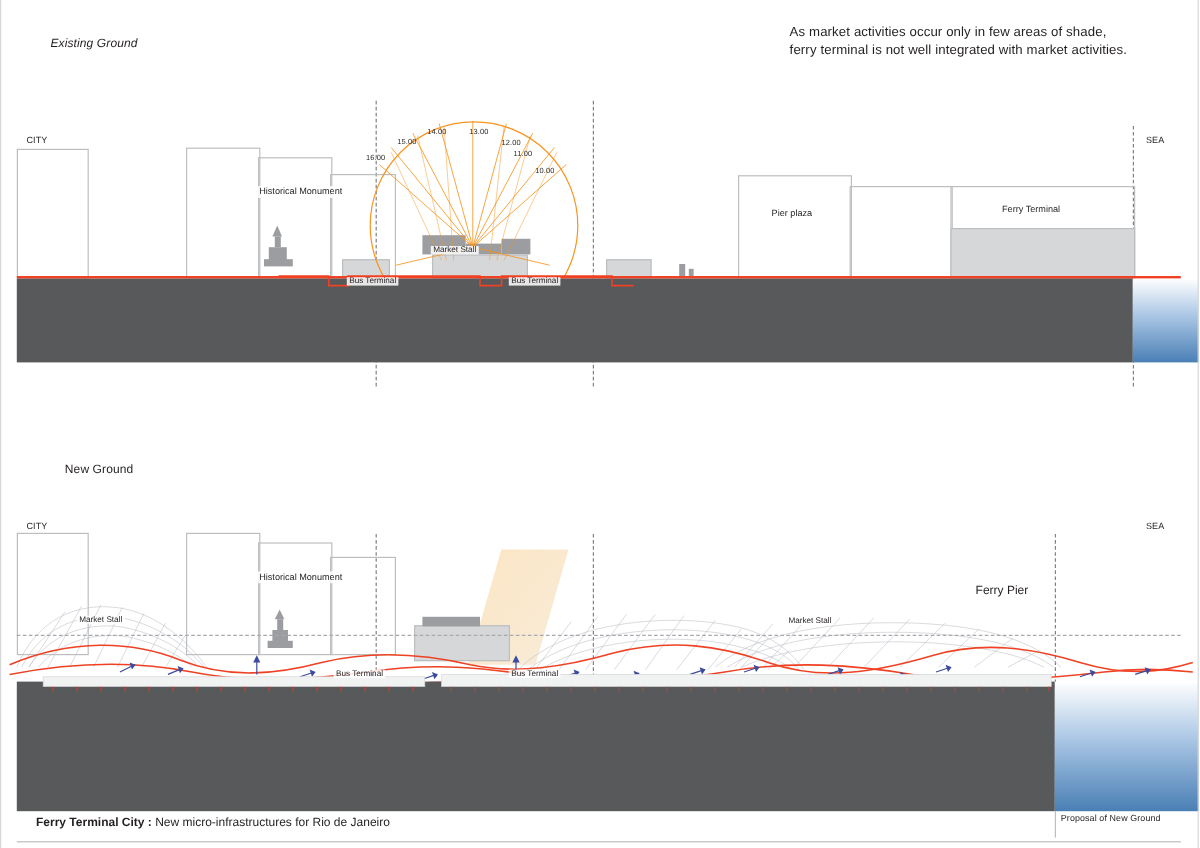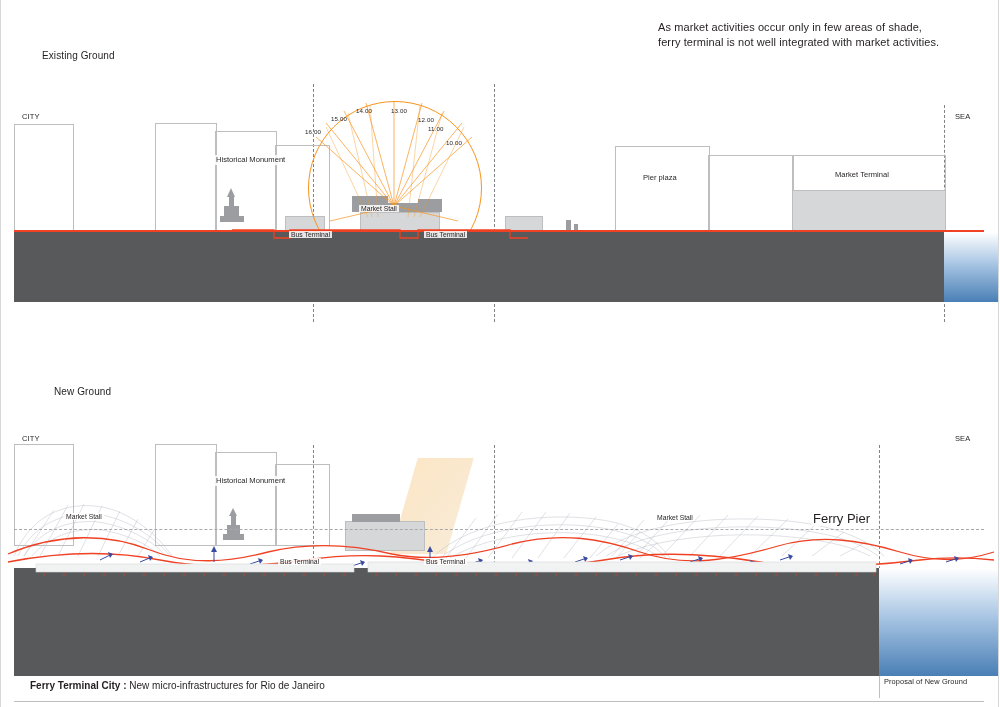--- a/index.html
+++ b/index.html
@@ -104,21 +104,21 @@
   }
   svg { position: absolute; overflow: visible; }
 </style>
 </head>
 <body>
 
 <div id="sheet">
 
   <div class="abs" style="left:0;top:0;width:1000px;height:340px;">
 
-    <div class="lbl ttl" style="left:42px;top:49px;">Existing Ground</div>
+    <div class="lbl ttl" style="left:42px;top:30px;font-style:italic;">Existing Ground</div>
 
     <div class="lbl" style="left:658px;top:20px;font-size:11px;">As market activities occur only in few areas of shade,
 ferry terminal is not well integrated with market activities.</div>
 
     <div class="dash-v" style="left:313px;top:84px;height:238px;"></div>
     <div class="dash-v" style="left:494px;top:84px;height:238px;"></div>
     <div class="dash-v" style="left:944px;top:105px;height:217px;"></div>
 
     <div class="lbl sm" style="left:22px;top:112px;">CITY</div>
     <div class="lbl sm" style="left:955px;top:112px;">SEA</div>
@@ -187,21 +187,21 @@
 
     <div class="red-line" style="left:14px;top:230px;width:970px;height:1.6px;"></div>
 
     <svg style="left:232px;top:228px;width:310px;height:18px;">
       <polyline points="0,2 42,2 42,10 58,10 58,2 168,2 168,10 186,10 186,2 278,2 278,10 296,10" fill="none" stroke="#ef4123" stroke-width="1.3"></polyline>
     </svg>
 
     <div class="tag" style="left:214px;top:155px;font-size:7.6px;line-height:1.3;">Historical
 Monument</div>
     <div class="tag" style="left:641px;top:173px;font-size:7.6px;">Pier plaza</div>
-    <div class="tag" style="left:833px;top:170px;font-size:7.6px;">Market Terminal</div>
+    <div class="tag" style="left:833px;top:170px;font-size:7.6px;">Ferry Terminal</div>
     <div class="tag" style="left:359px;top:205px;font-size:6.8px;">Market Stall</div>
     <div class="tag" style="left:289px;top:231px;font-size:6.8px;">Bus Terminal</div>
     <div class="tag" style="left:424px;top:231px;font-size:6.8px;">Bus Terminal</div>
   </div>
 
   <div class="abs" style="left:0;top:340px;width:1000px;height:330px;">
 
     <div class="lbl ttl" style="left:42px;top:45px;padding-left:12px;">New Ground</div>
 
     <div class="dash-v" style="left:313px;top:105px;height:200px;"></div>
@@ -374,21 +374,21 @@
           <line x1="800" y1="10" x2="800" y2="14"></line>
         <line x1="820" y1="10" x2="820" y2="14"></line>
           <line x1="838" y1="10" x2="838" y2="14"></line>
       </g>
     </svg>
 
     <div class="tag" style="left:214px;top:136px;font-size:7.6px;line-height:1.3;">Historical
 Monument</div>
     <div class="tag" style="left:64px;top:173px;font-size:6.8px;">Market Stall</div>
     <div class="tag" style="left:655px;top:174px;font-size:6.8px;">Market Stall</div>
-    <div class="tag" style="left:811px;top:147px;font-size:13px;margin-top:24px;">Ferry Pier</div>
+    <div class="tag" style="left:811px;top:147px;font-size:10px;">Ferry Pier</div>
     <div class="tag" style="left:278px;top:218px;font-size:6.8px;">Bus Terminal</div>
     <div class="tag" style="left:424px;top:218px;font-size:6.8px;">Bus Terminal</div>
 
     <div class="lbl xs" style="left:884px;top:337px;font-size:7.4px;">Proposal of New Ground</div>
     <div class="thin-line" style="left:879px;top:336px;width:1px;height:22px;background:#bcbec0;"></div>
   </div>
 
   <div class="abs" style="left:0;top:668px;width:860px;height:39px;">
     <div class="abs" style="left:30px;top:7px;white-space:nowrap;">
       <span class="footer-bold">Ferry Terminal City</span><span class="footer-bold"> : </span><span style="font-size:10px;">New micro-infrastructures for Rio de Janeiro</span>

